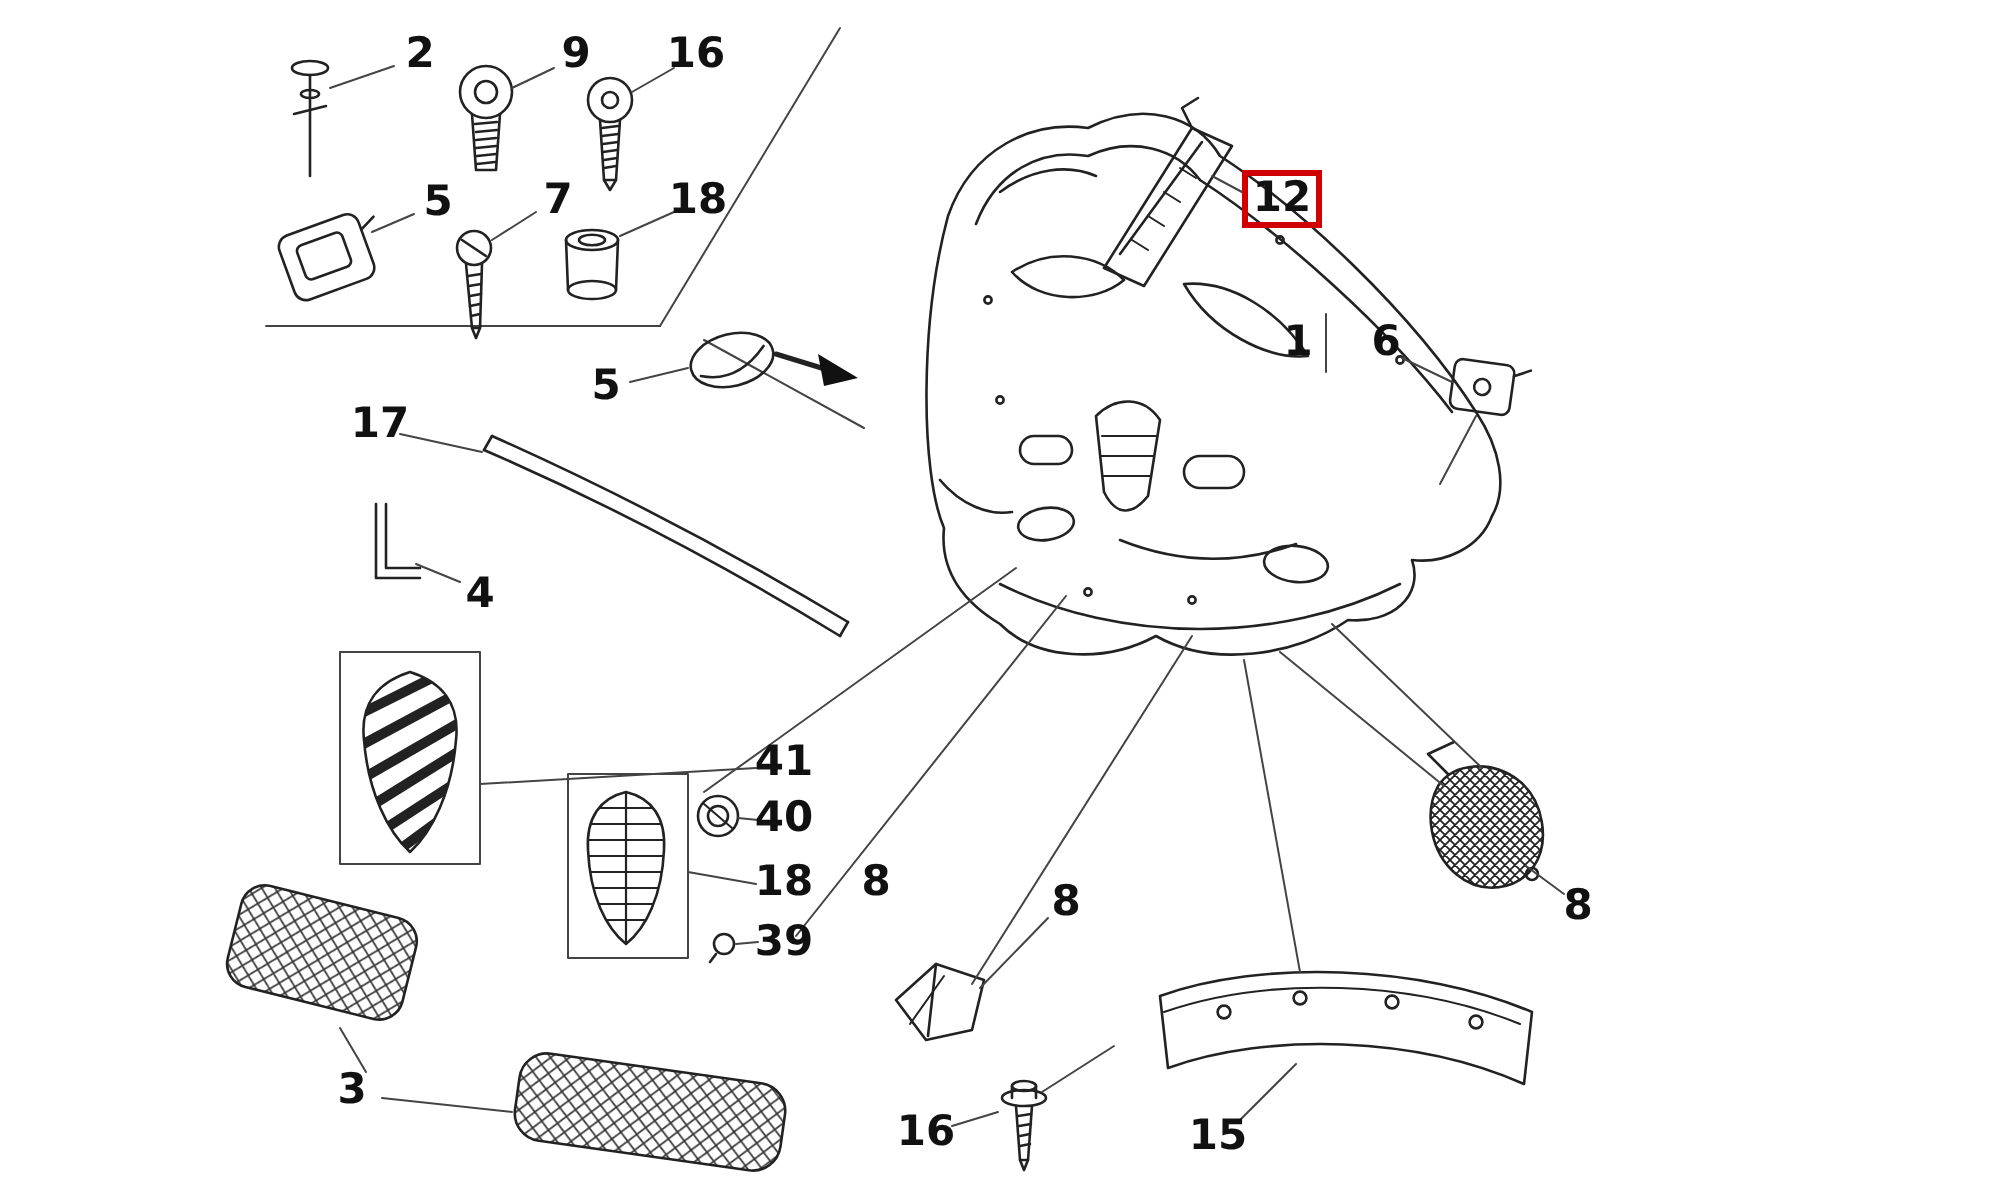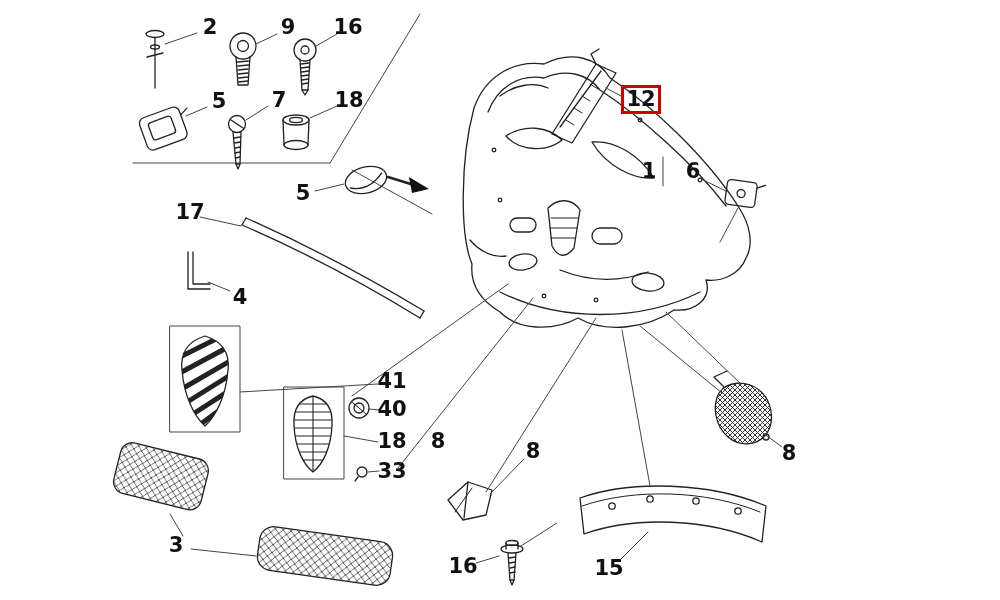--- a/index.html
+++ b/index.html
@@ -273,16 +273,16 @@
   <div class="plabel" style="left:219px;top:101px">5</div>
   <div class="plabel" style="left:438px;top:441px">8</div>
   <div class="plabel" style="left:641px;top:99px">12</div>
   <div class="plabel" style="left:533px;top:451px">8</div>
   <div class="plabel" style="left:609px;top:568px">15</div>
   <div class="plabel" style="left:463px;top:566px">16</div>
   <div class="plabel" style="left:190px;top:212px">17</div>
   <div class="plabel" style="left:392px;top:441px">18</div>
   <div class="plabel" style="left:349px;top:100px">18</div>
   <div class="plabel" style="left:392px;top:409px">40</div>
-  <div class="plabel" style="left:392px;top:471px">33</div>
+  <div class="plabel" style="left:392px;top:471px">39</div>
   <div class="plabel" style="left:392px;top:381px">41</div>
 
 </div>
 
 </body></html>

